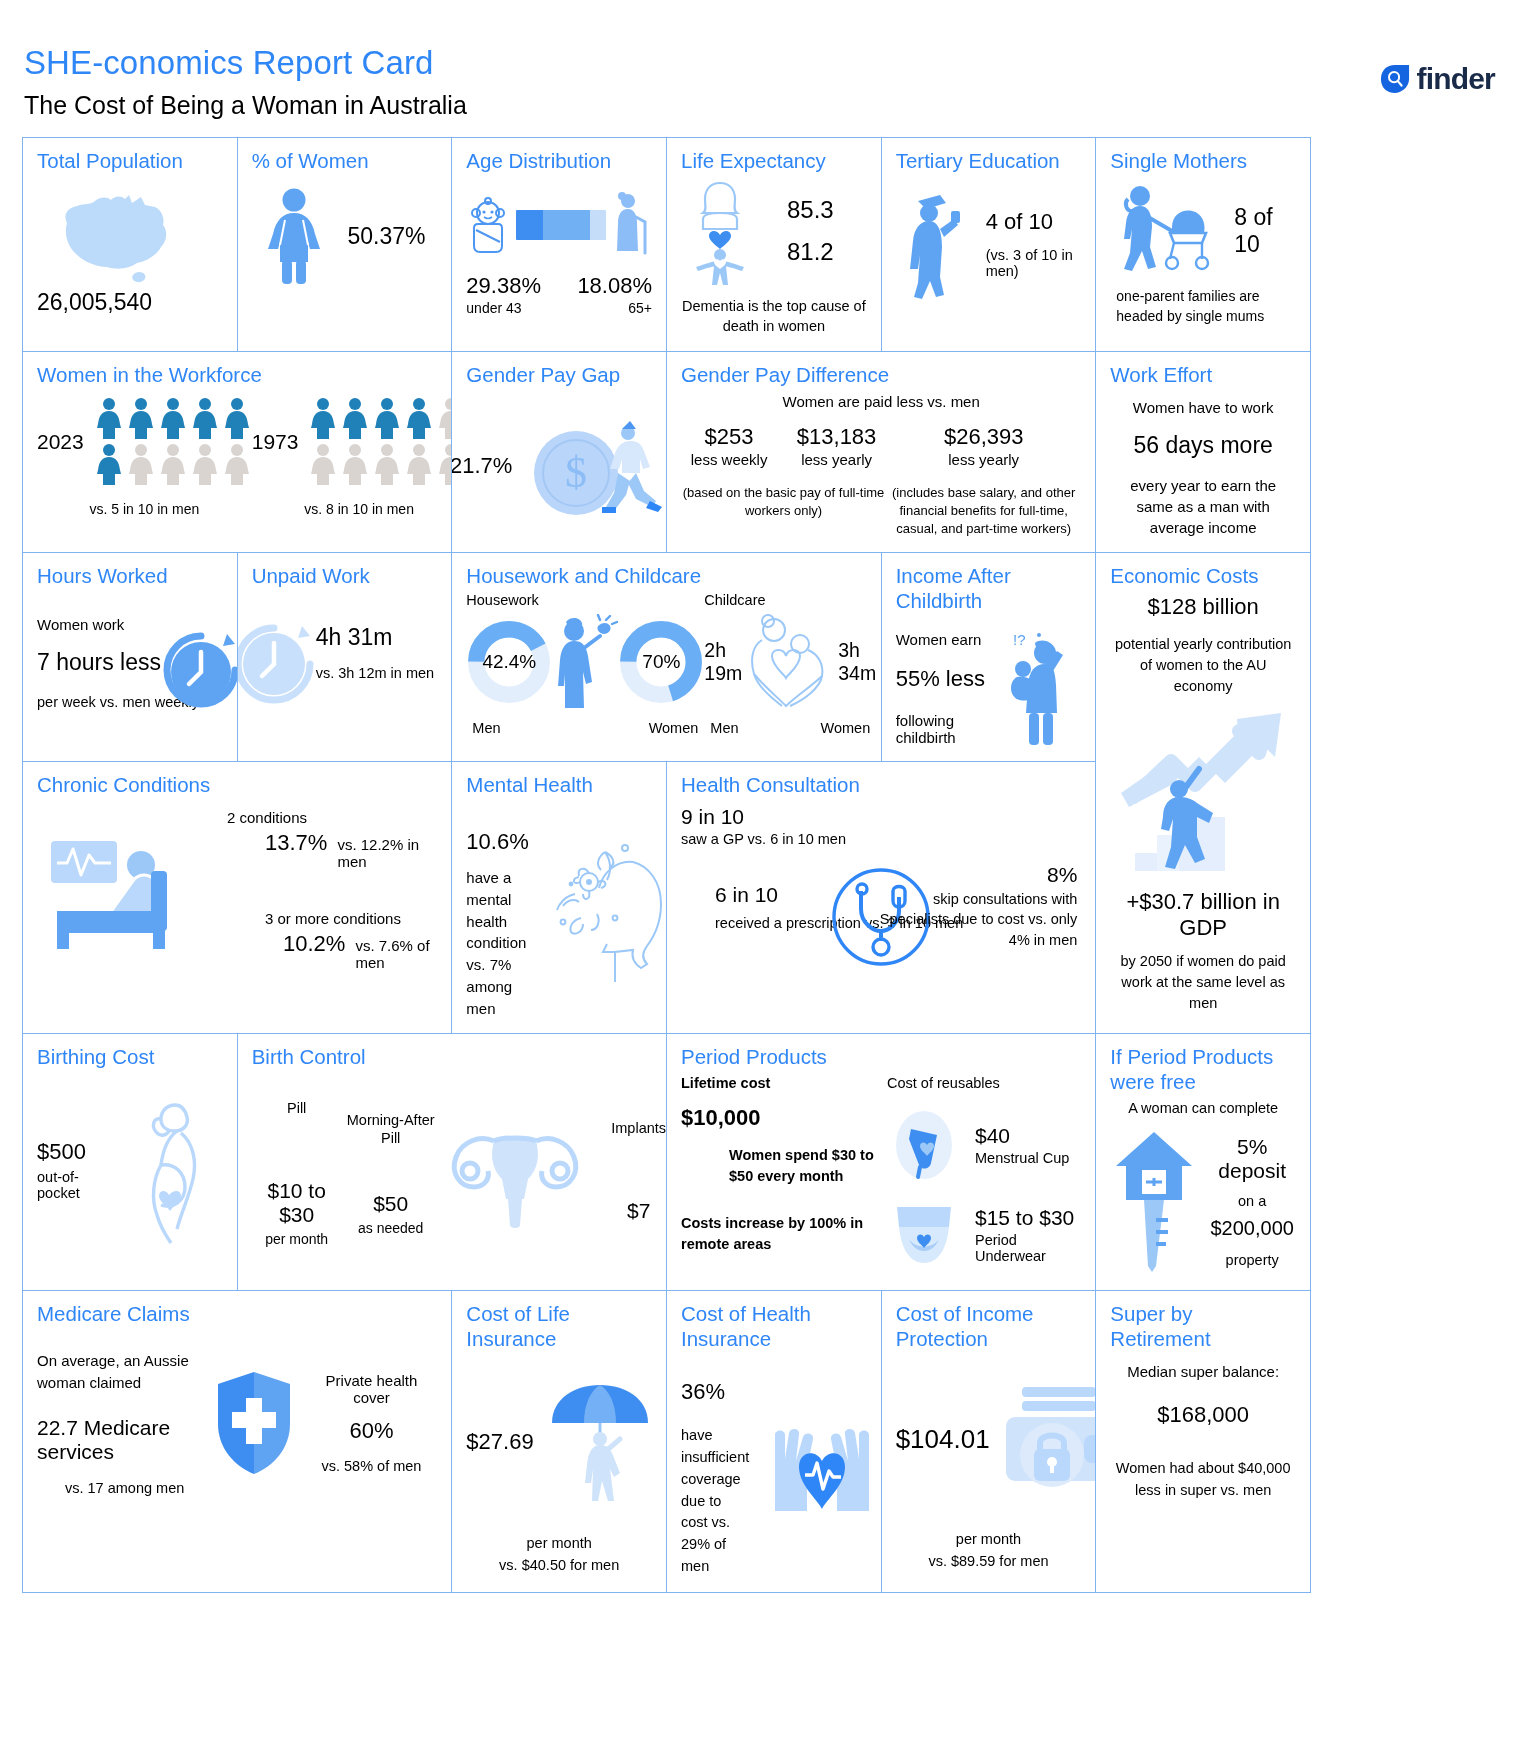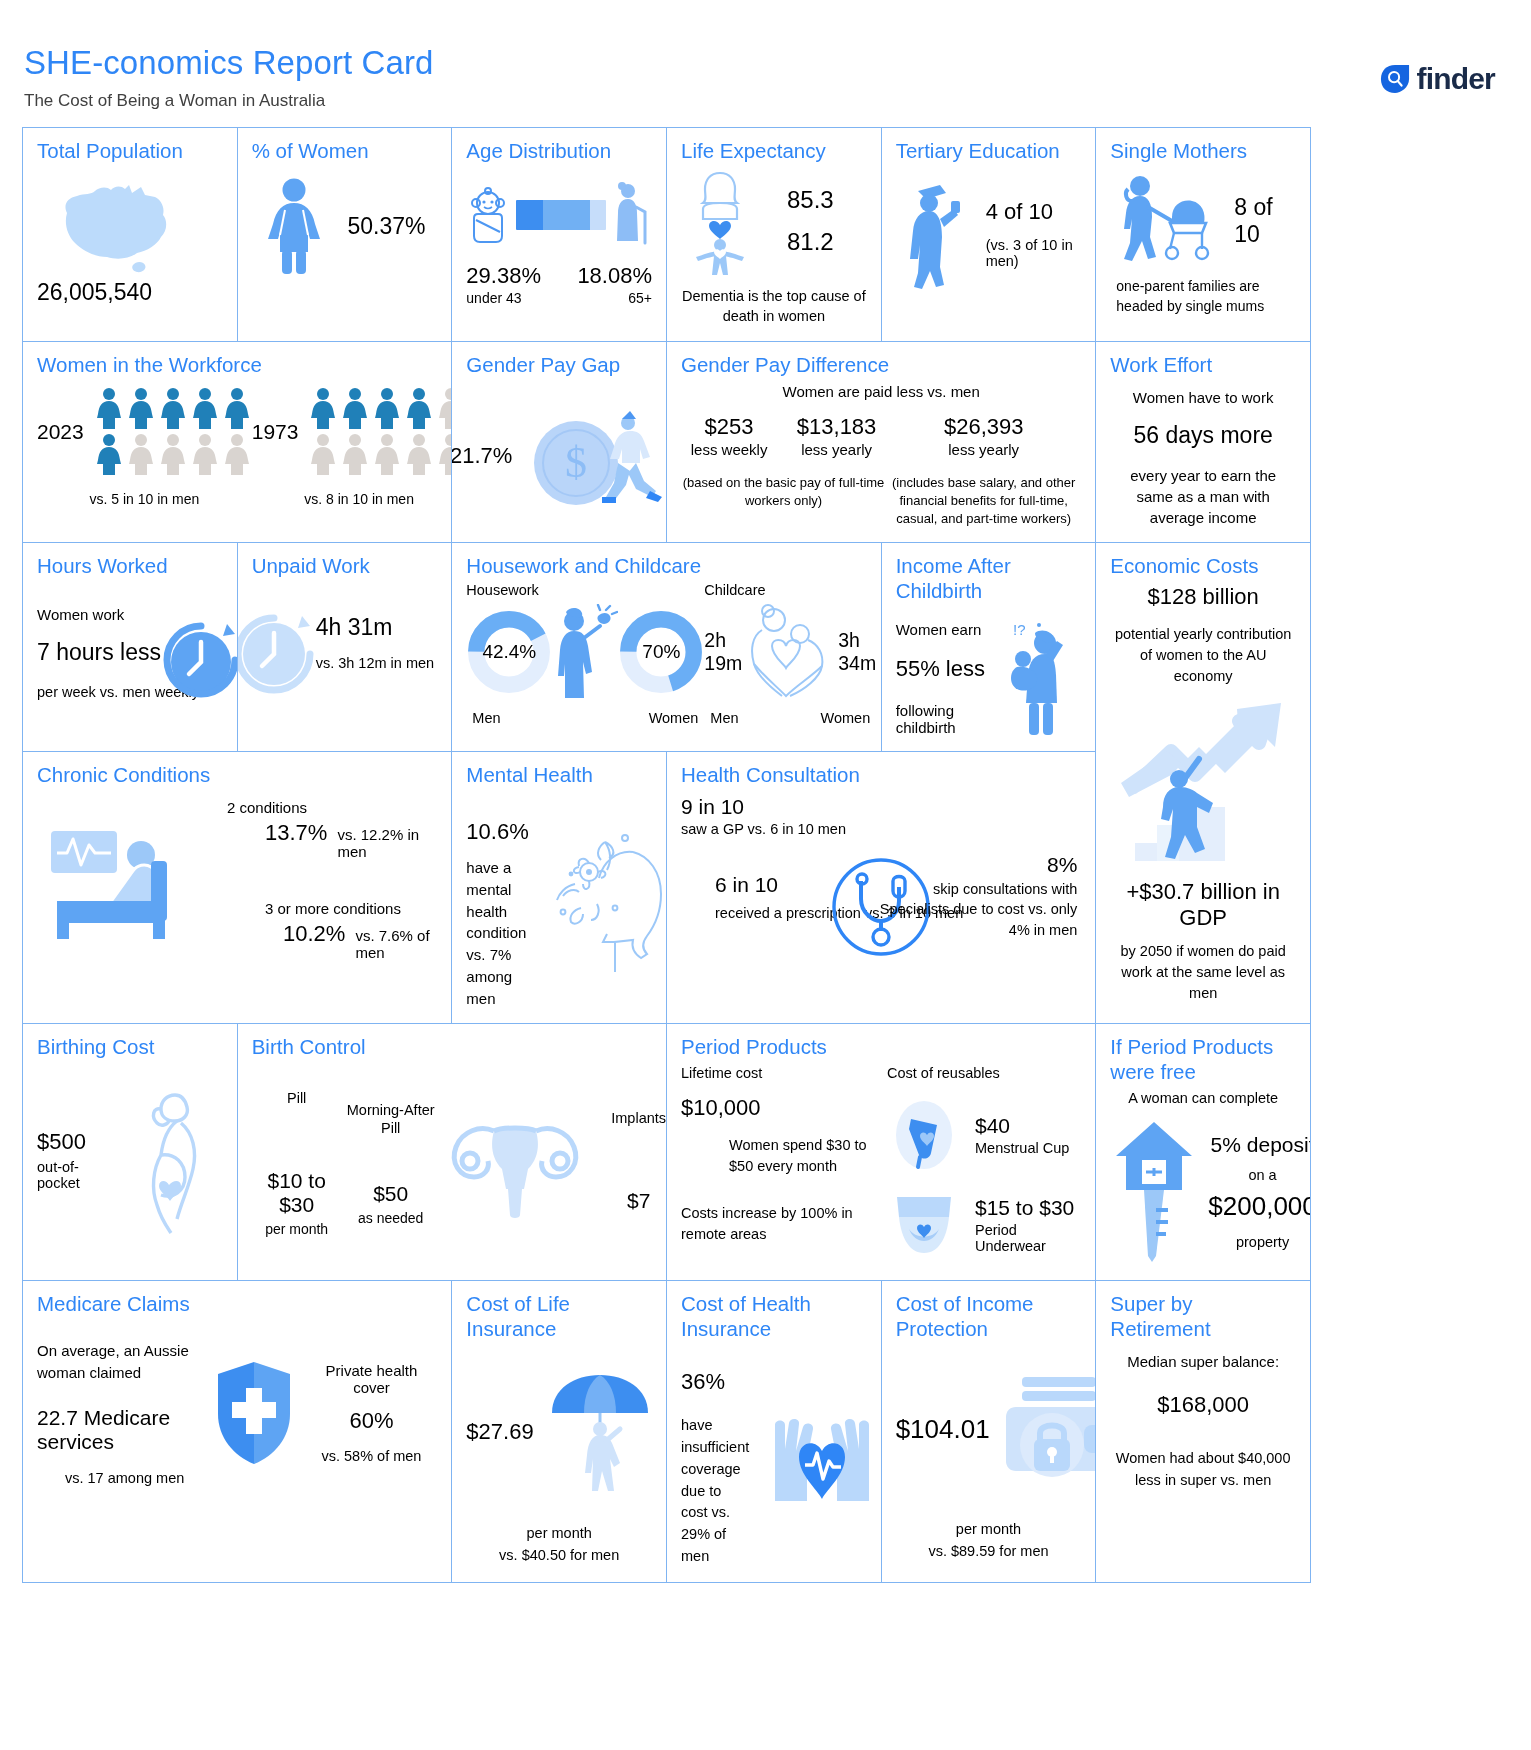--- a/index.html
+++ b/index.html
@@ -26,21 +26,21 @@
   .header {
     display: flex; align-items: flex-start; justify-content: space-between;
     padding: 42px 36px 16px 24px;
   }
   .title-block { }
   .main-title {
     font-size: 33px; color: #2f86f6; font-weight: 400; letter-spacing: .1px;
     line-height: 1.28;
   }
   .sub-title {
-    font-size: 17px; color: #404040; font-weight: 400; margin-top: 6px;
+    font-size: 25px; color: #000000; font-weight: 400; margin-top: 6px;
     line-height: 1.25;
   }
   .logo { display: flex; align-items: center; gap: 6px; margin-top: 20px; }
   .logo-mark { width: 30px; height: 30px; display: block; }
   .logo-text { font-size: 30px; font-weight: 700; color: #1a2b49; letter-spacing: -0.8px; }
 
   
   .grid {
     margin: 0 22px 24px 22px;
     width: 1289px;
@@ -204,36 +204,36 @@
   .birth-val { font-size:22px; }
   .birth-sub { font-size:14.5px; margin-top:4px; }
 
   .bc-row { display:flex; align-items:center; justify-content:space-between; padding-top:28px; gap:4px;}
   .bc-item { text-align:center; min-width:90px;}
   .bc-lbl  { font-size:14.5px; line-height:1.25; min-height:36px;}
   .bc-val  { font-size:21px; margin-top:44px;}
   .bc-sub  { font-size:14px; margin-top:4px;}
 
   .period-cols { display:flex; padding-top:4px; }
-  .pp-left { flex:1.06; }
+  .pp-left { flex:1.06;font-weight:bold; }
   .pp-right { flex:1; }
   .pp-lbl { font-size:14.5px; }
   .pp-val { font-size:22px; margin-top:14px;}
   .pp-note { font-size:14.5px; margin-top:14px; line-height:1.45;}
   .pp-note2 { font-size:14.5px; margin-top:26px; line-height:1.45;}
   .pp-item { display:flex; align-items:center; gap:14px; margin-top:14px;}
   .pp-item-txt .v { font-size:21px; }
   .pp-item-txt .t { font-size:14.5px; margin-top:2px;}
 
   .ifp-row { display:flex; align-items:center; gap:6px; margin-top:10px;}
   .ifp-head { text-align:center; font-size:14.5px; margin-top:6px;}
   .ifp-txt { flex:1; text-align:center; }
   .ifp-v1 { font-size:21px; }
   .ifp-s1 { font-size:14.5px; margin-top:10px;}
-  .ifp-v2 { font-size:26px; margin-top:8px;}
+  .ifp-v2 { font-size:20px; margin-top:8px;}
   .ifp-s2 { font-size:14.5px; margin-top:12px;}
 
   
   .c-medicare { grid-column: span 8; min-height: 250px;}
   .c-lifeins  { grid-column: span 4; }
   .c-healthins{ grid-column: span 4; }
   .c-incprot  { grid-column: span 4; }
   .c-super    { grid-column: span 4; }
 
   .med-row { display:flex; align-items:center; gap:10px; padding-top:22px;}

